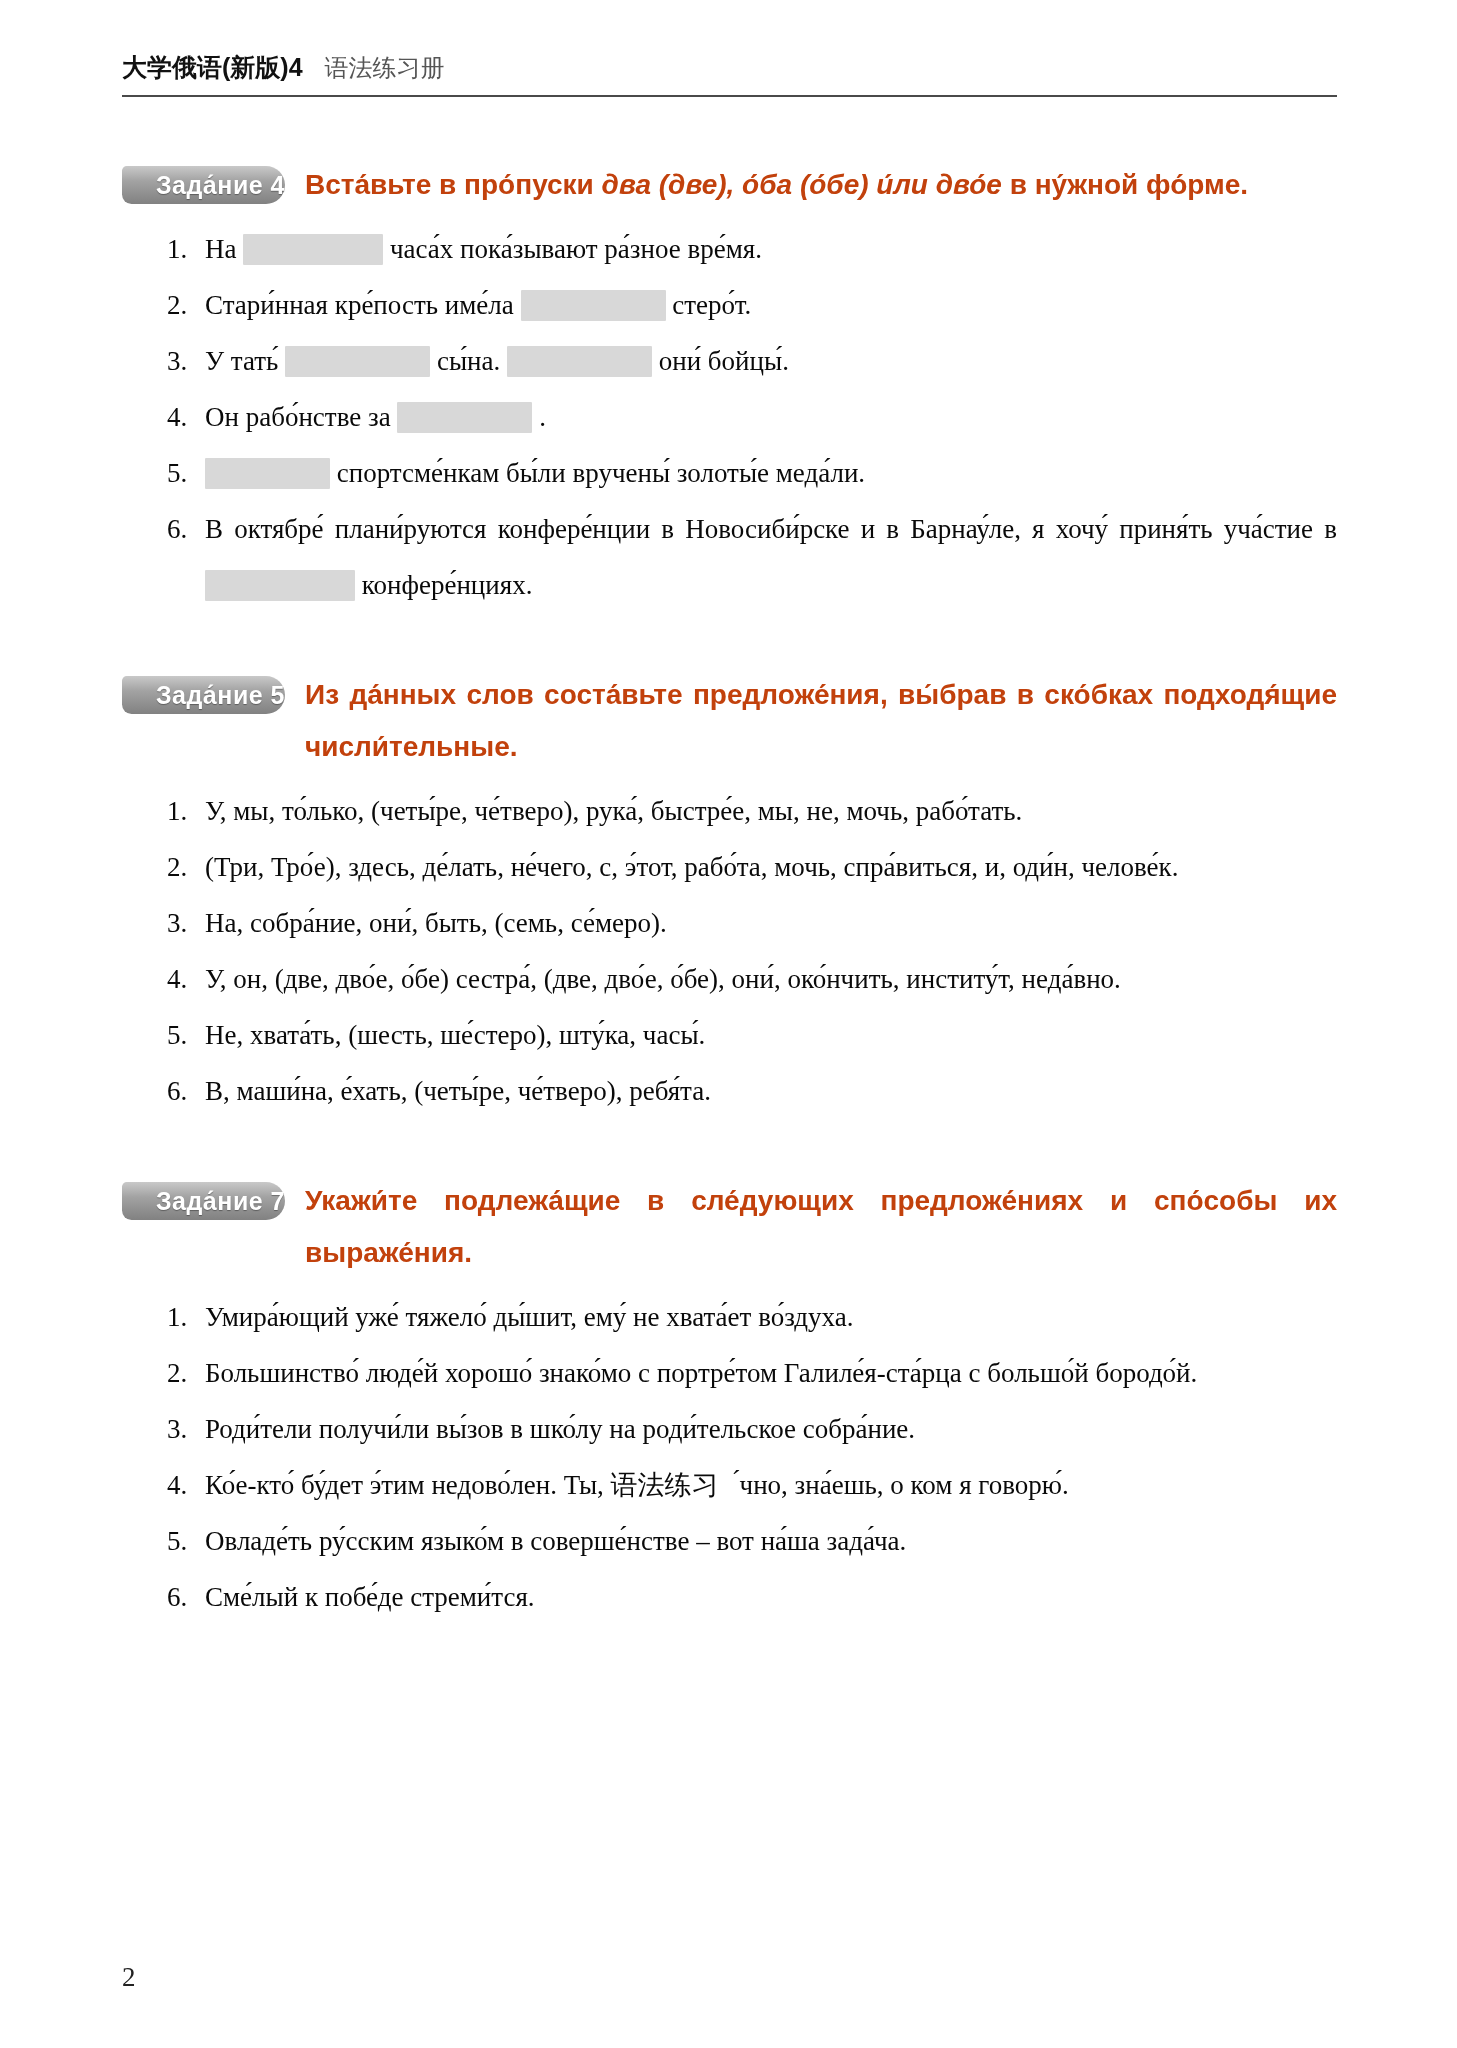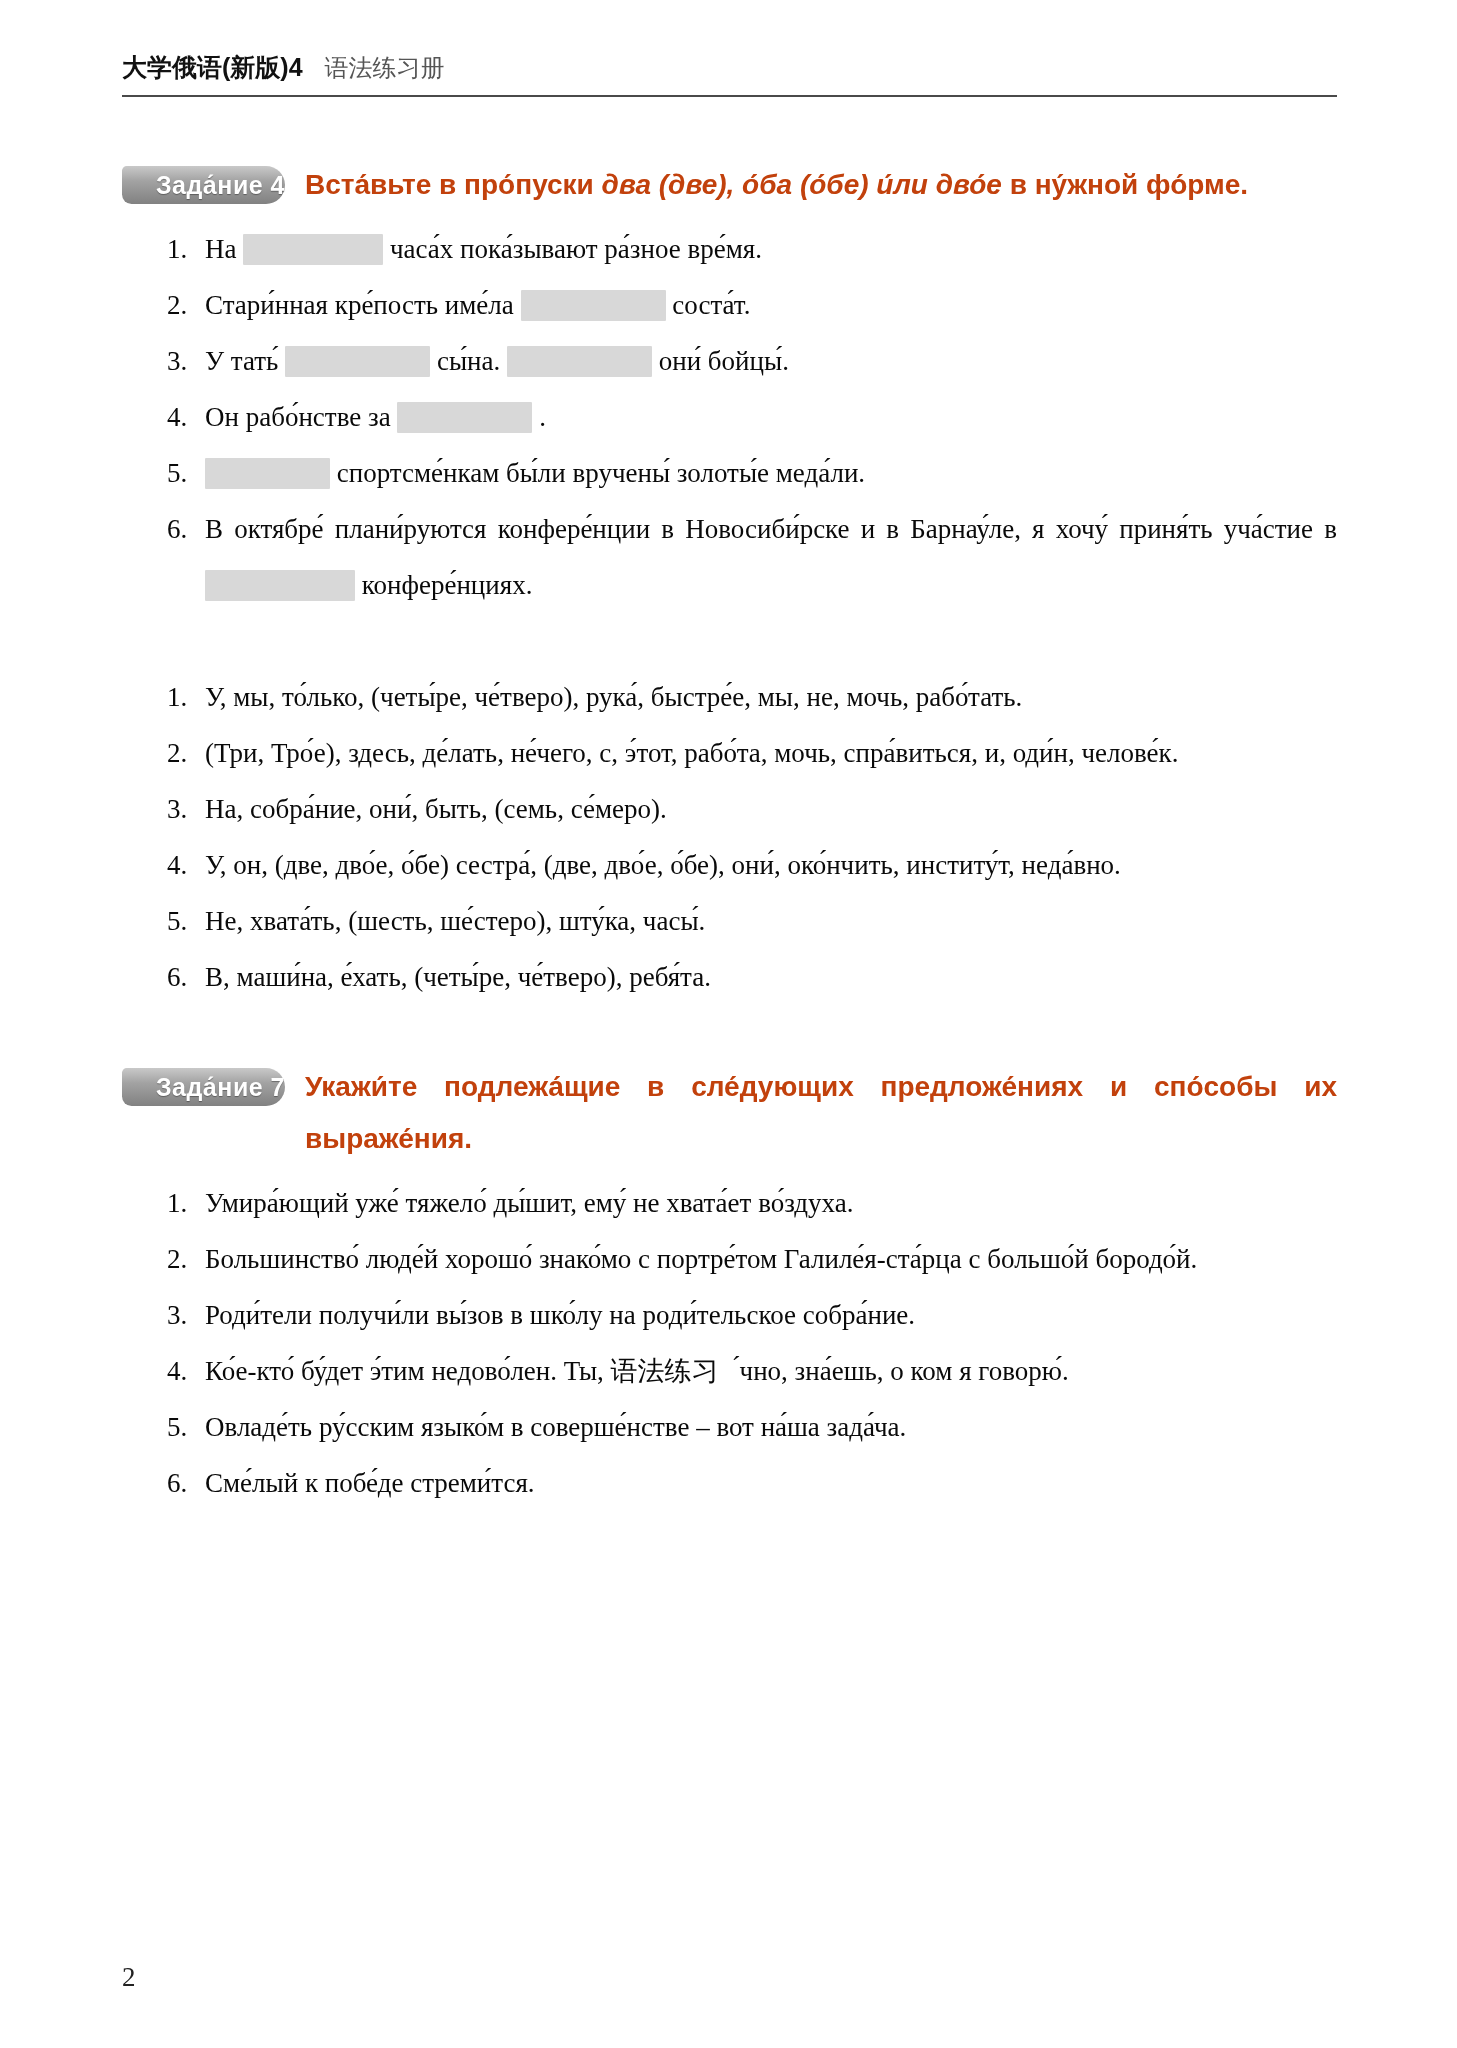--- a/index.html
+++ b/index.html
@@ -63,21 +63,21 @@
       </div>
       <h2 class="task-title"><span>Вста́вьте в про́пуски </span><span class="it">два (две), о́ба (о́бе) и́ли дво́е</span><span> в ну́жной фо́рме.</span></h2>
     </div>
     <ol class="items">
         <li>
           <span class="num">1.</span>
           <span class="body"><span>На </span><span class="blank" style="width: 140px;"></span><span> часа́х пока́зывают ра́зное вре́мя.</span></span>
         </li>
         <li>
           <span class="num">2.</span>
-          <span class="body"><span>Стари́нная кре́пость име́ла </span><span class="blank" style="width: 145px;"></span><span> соста́т.</span></span>
+          <span class="body"><span>Стари́нная кре́пость име́ла </span><span class="blank" style="width: 145px;"></span><span> стеро́т.</span></span>
         </li>
         <li>
           <span class="num">3.</span>
           <span class="body"><span>У тать́ </span><span class="blank" style="width: 145px;"></span><span> сы́на. </span><span class="blank" style="width: 145px;"></span><span> они́ бойцы́.</span></span>
         </li>
         <li>
           <span class="num">4.</span>
           <span class="body"><span>Он рабо́нстве за </span><span class="blank" style="width: 135px;"></span><span> .</span></span>
         </li>
         <li>
@@ -85,20 +85,26 @@
           <span class="body"><span class="blank" style="width: 125px;"></span><span> спортсме́нкам бы́ли вручены́ золоты́е меда́ли.</span></span>
         </li>
         <li>
           <span class="num">6.</span>
           <span class="body"><span>В октябре́ плани́руются конфере́нции в Новосиби́рске и в Барнау́ле, я хочу́ приня́ть уча́стие в </span><span class="blank" style="width: 150px;"></span><span> конфере́нциях.</span></span>
         </li>
       </ol>
   </section>
 
   <section class="task">
+    <div class="task-head">
+      <div class="badge">
+        <span>Зада́ние 5</span>
+      </div>
+      <h2 class="task-title"><span>Из да́нных слов соста́вьте предложе́ния, вы́брав в ско́бках подходя́щие числи́тельные.</span></h2>
+    </div>
     <ol class="items">
         <li>
           <span class="num">1.</span>
           <span class="body"><span>У, мы, то́лько, (четы́ре, че́тверо), рука́, быстре́е, мы, не, мочь, рабо́тать.</span></span>
         </li>
         <li>
           <span class="num">2.</span>
           <span class="body"><span>(Три, Тро́е), здесь, де́лать, не́чего, с, э́тот, рабо́та, мочь, спра́виться, и, оди́н, челове́к.</span></span>
         </li>
         <li>

